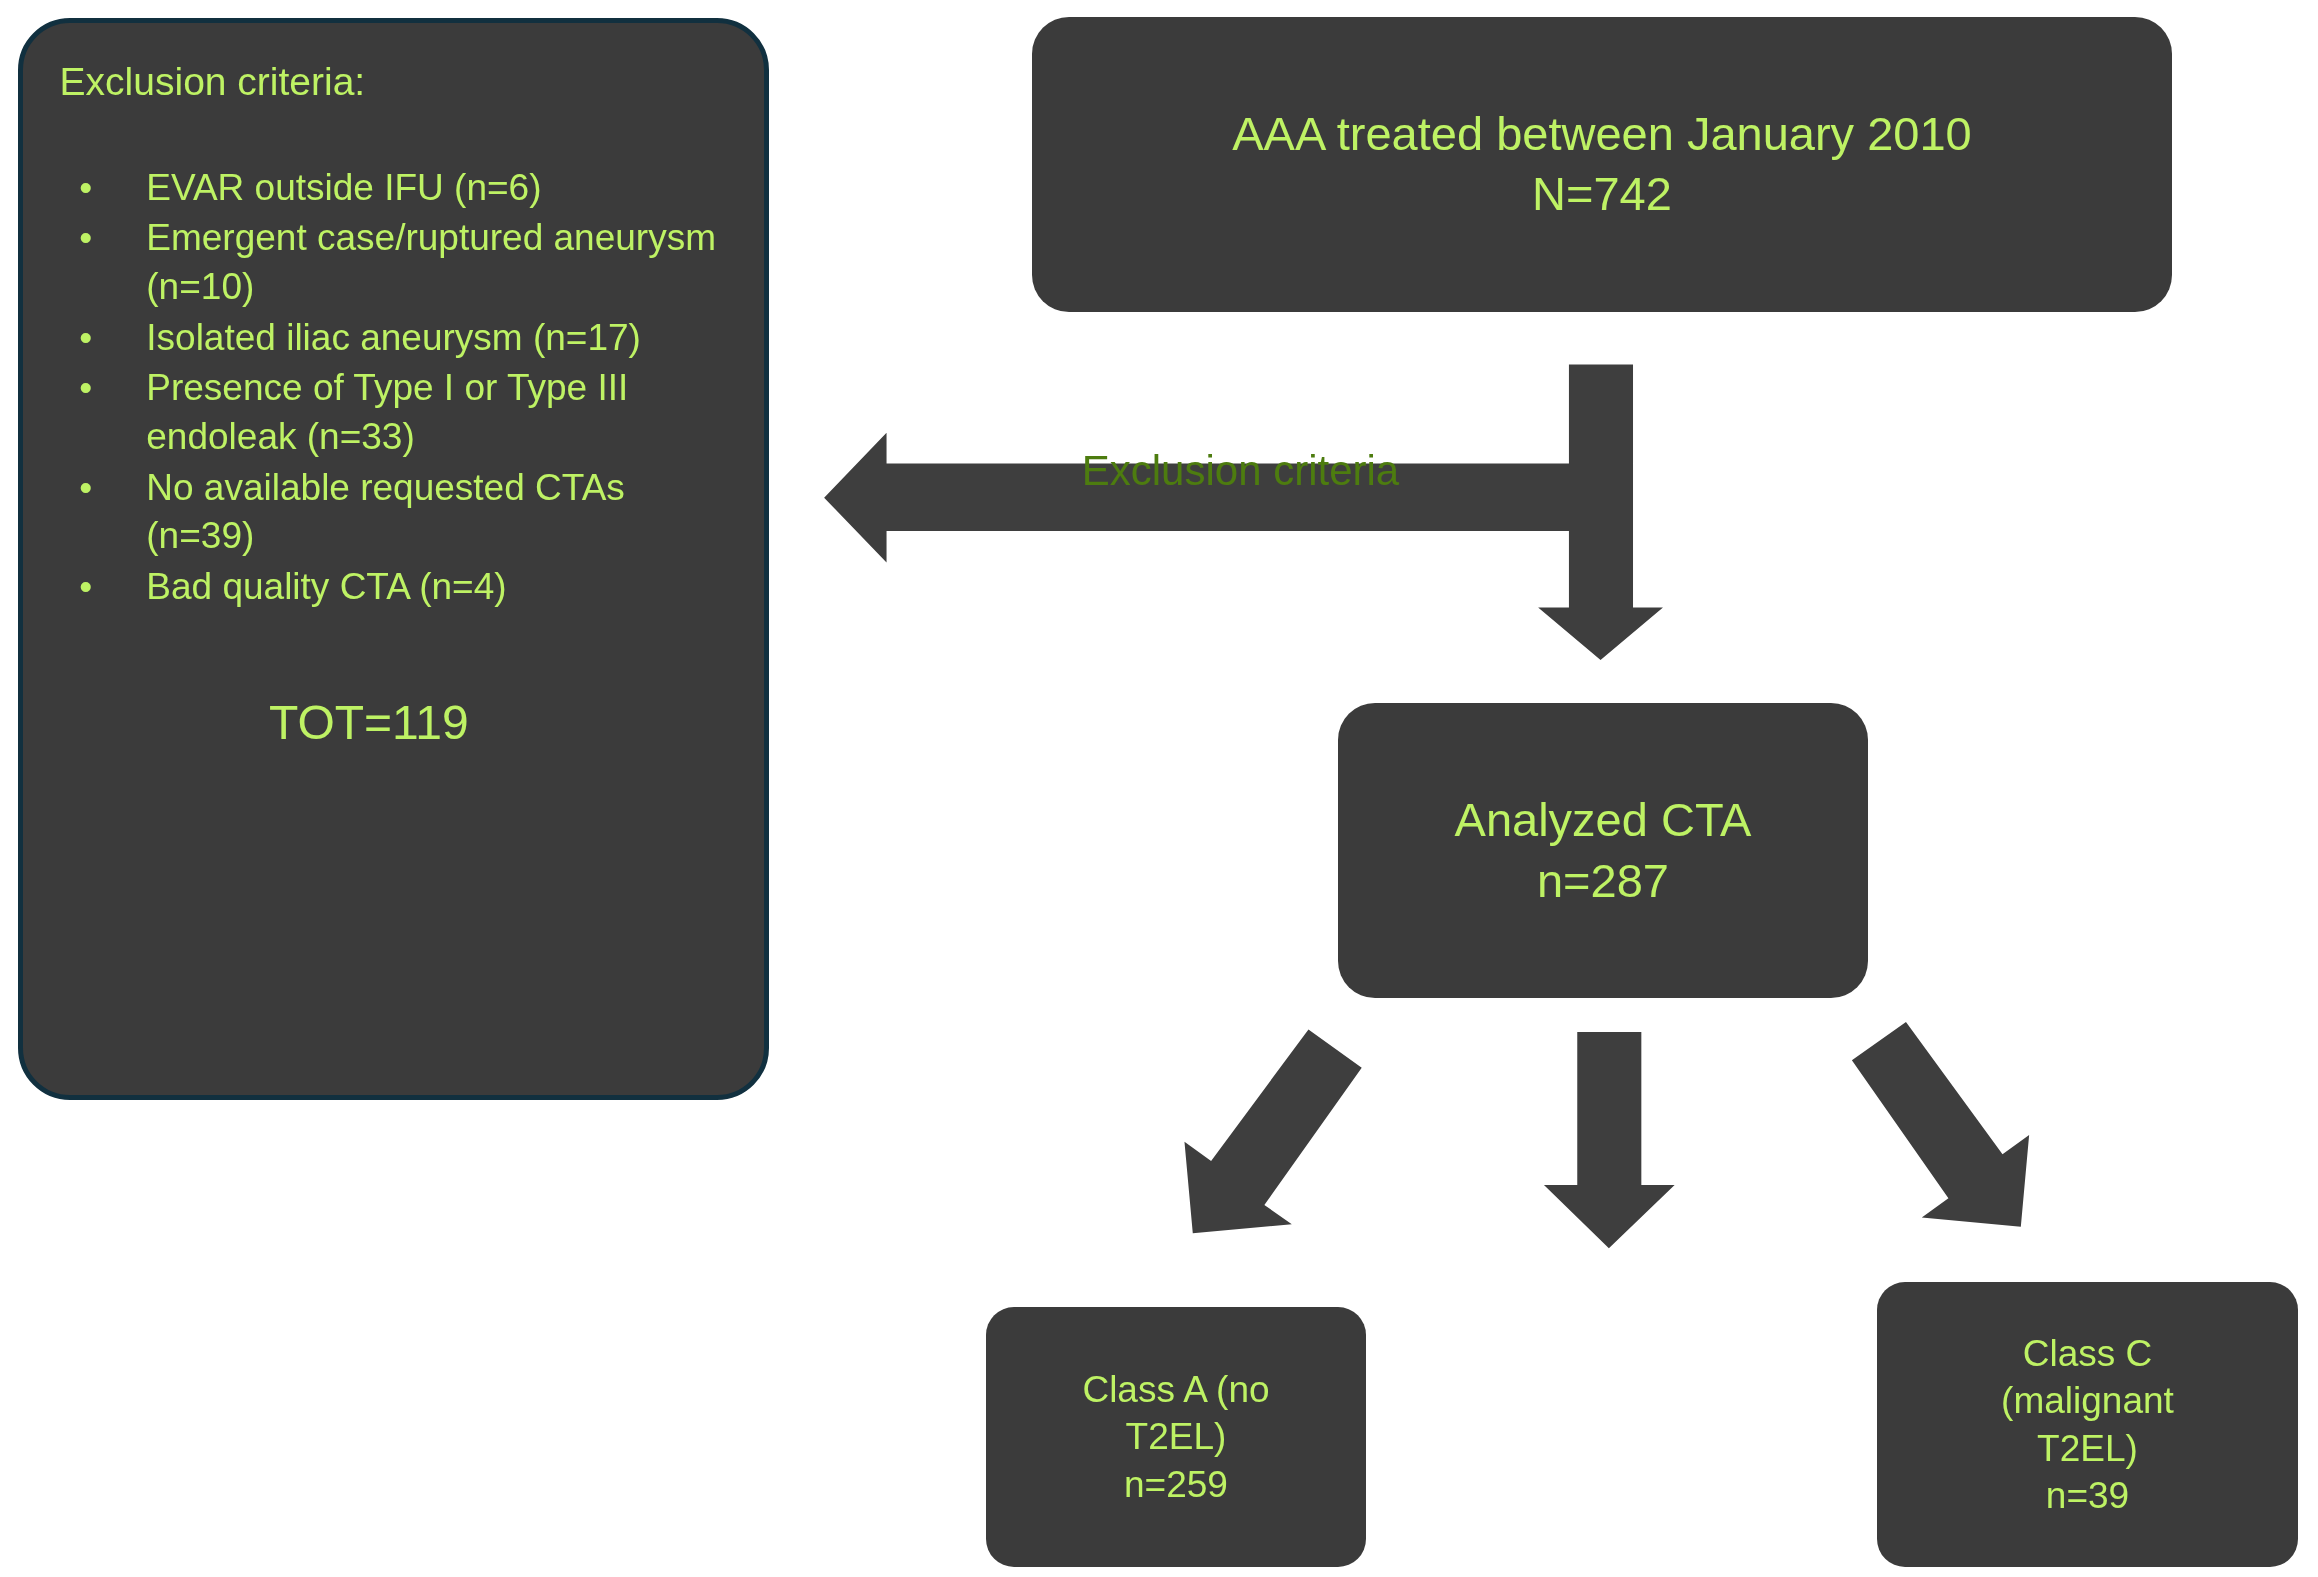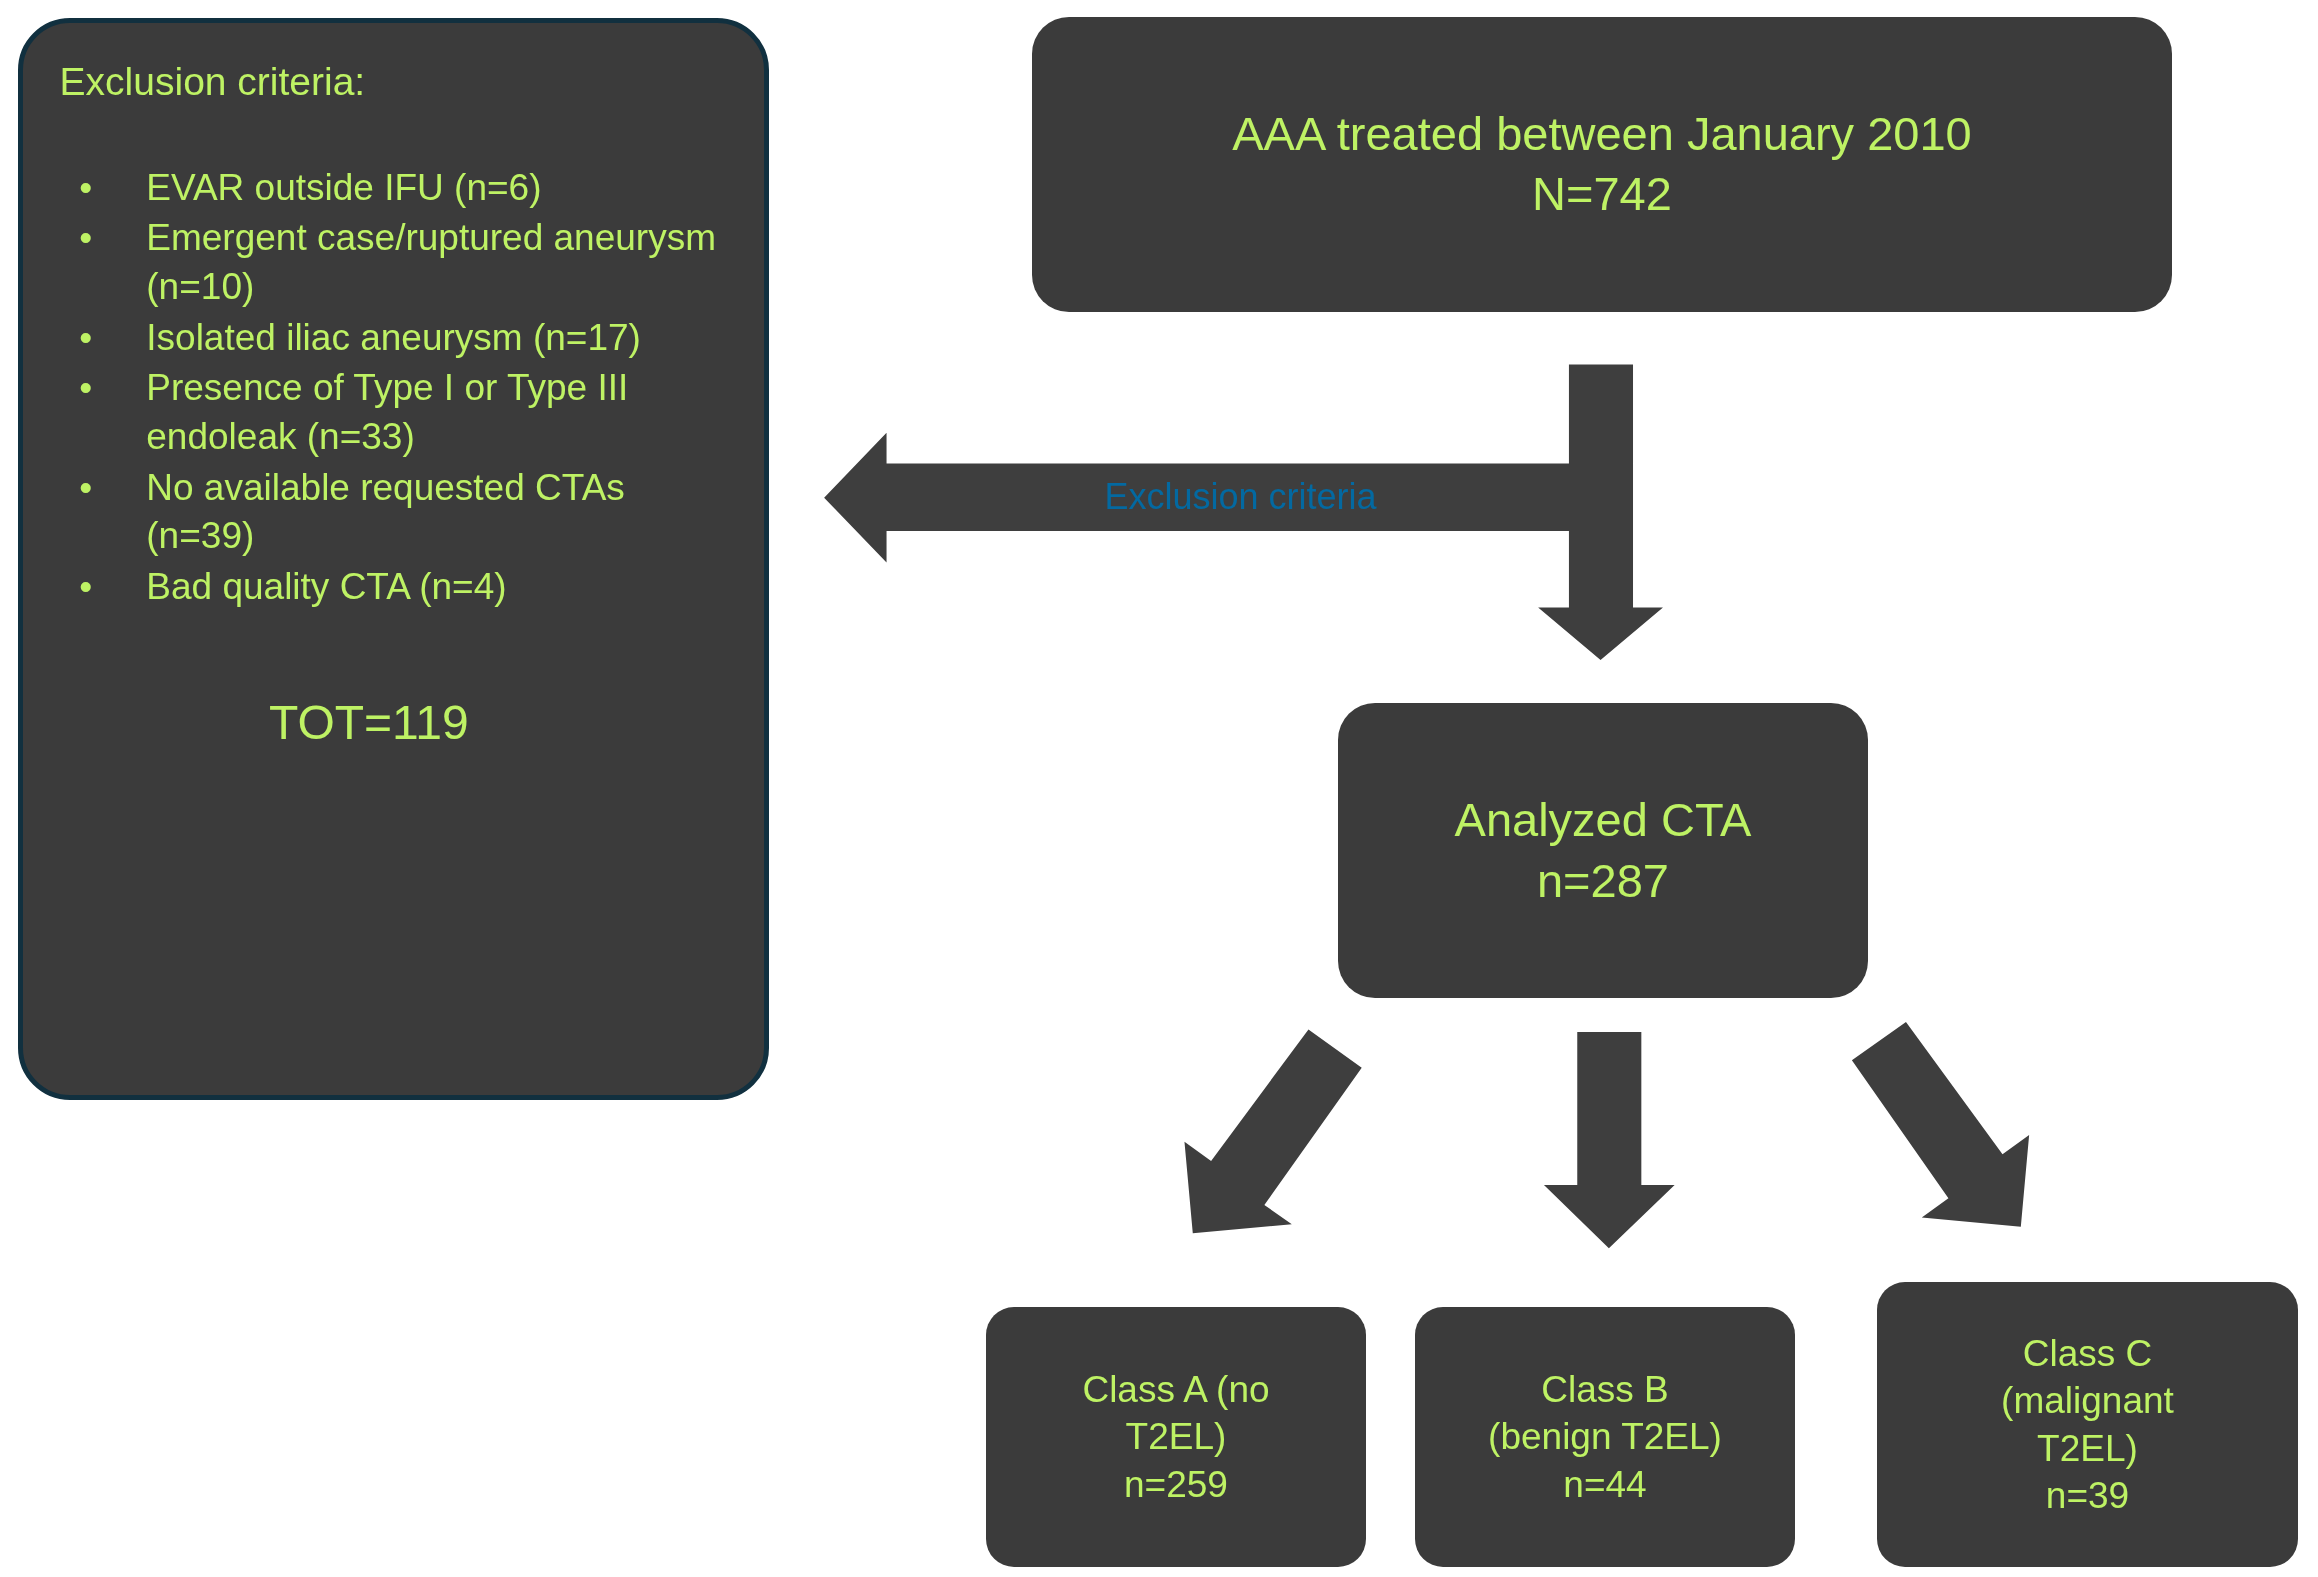--- a/index.html
+++ b/index.html
@@ -168,25 +168,20 @@
     <span class="line">Analyzed CTA</span>
     <span class="line">n=287</span>
   </div>
 
   <div class="node class-box" id="class-a-box">
     <span class="line">Class A (no</span>
     <span class="line">T2EL)</span>
     <span class="line">n=259</span>
   </div>
 
-  <div class="node class-box" id="class-b-box">
-    <span class="line">Class B</span>
-    <span class="line">(benign T2EL)</span>
-    <span class="line">n=44</span>
-  </div>
 
   <div class="node class-box" id="class-c-box">
     <span class="line">Class C</span>
     <span class="line">(malignant</span>
     <span class="line">T2EL)</span>
     <span class="line">n=39</span>
   </div>
 
   <svg id="arrow-layer" viewBox="0 0 2786 1895" width="2319" height="1577">
 
@@ -229,16 +224,16 @@
              L 2341 1440
              L 2309 1463
              L 2428 1474
              L 2438 1364
              L 2406 1387
              Z"></path>
   </svg>
 
 </div>
 
-<div style="position:absolute; left:924px; top:466px; width:633px; height:62px;
+<div style="position:absolute; left:924px; top:440px; width:633px; height:62px;
             display:flex; align-items:center; justify-content:center;
-            color:#0369a1; font-size:36px; font-family:'Liberation Sans', sans-serif;">Exclusion criteria</div>
+            color:#4d7c0f; font-size:42px; font-family:'Liberation Sans', sans-serif;">Exclusion criteria</div>
 
 
 </body></html>

